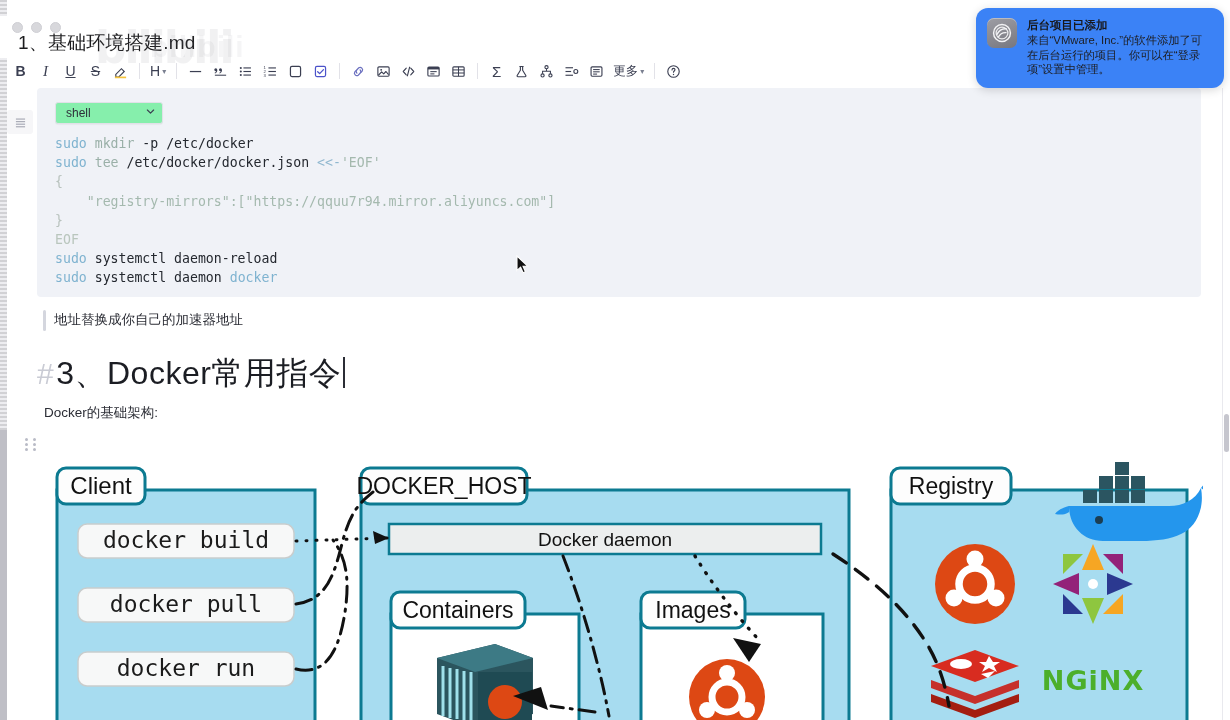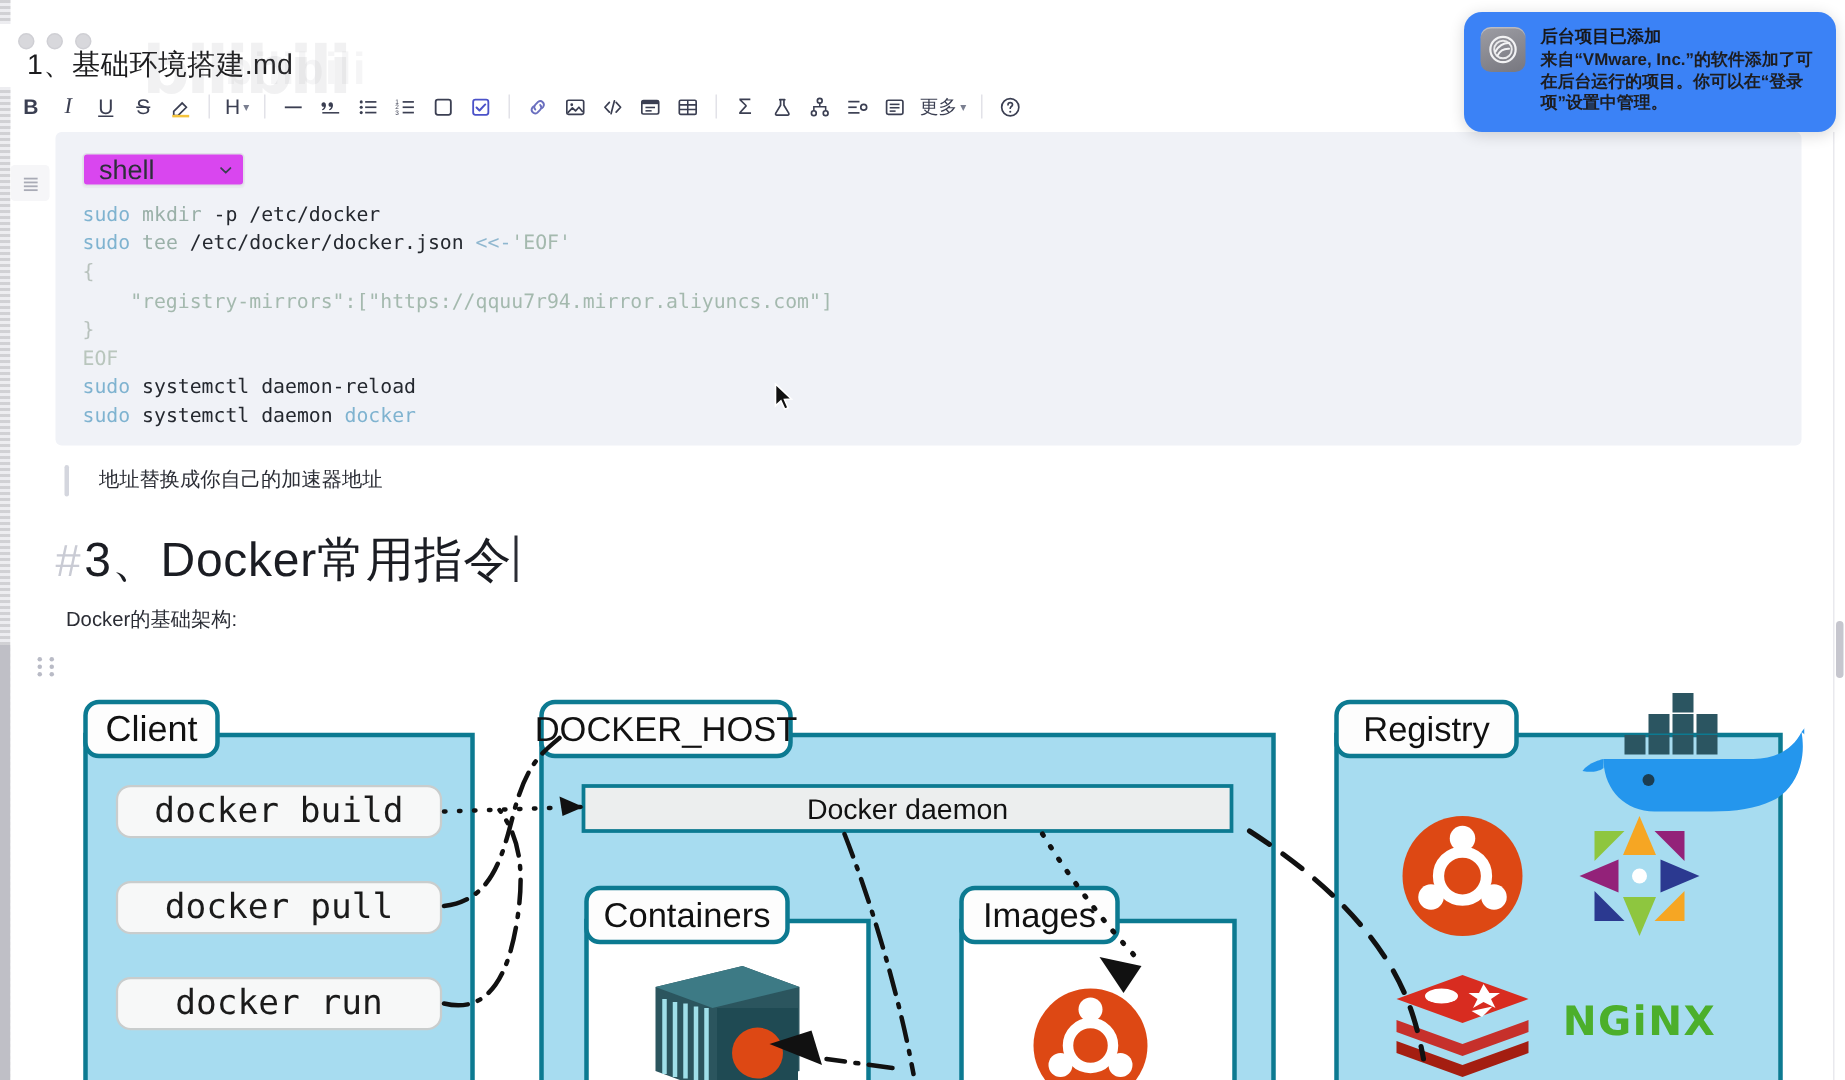--- a/index.html
+++ b/index.html
@@ -76,42 +76,42 @@
     background: #f6f6f8; border-radius: 3px;
   }
 
   
   .codeblock {
     position: absolute; left: 30px; top: 2px; width: 1164px; height: 209px;
     background: #f0f2f7; border-radius: 4px; padding: 8px 0 0 0;
   }
   .lang-select {
     margin: 6px 0 0 18px; width: 108px; height: 22px;
-    background: #d946ef; border: 1px solid #e1e1e8; border-radius: 3px;
+    background: #86efac; border: 1px solid #e1e1e8; border-radius: 3px;
     display: flex; align-items: center; justify-content: space-between;
-    padding: 0 6px 0 10px; font-size: 18px; color: #2d2f3a;
+    padding: 0 6px 0 10px; font-size: 12px; color: #2d2f3a;
     box-shadow: 0 1px 1px rgba(0,0,0,.04);
   }
   pre.code {
     margin: 10px 0 0 18px;
     font-family: "DejaVu Sans Mono", "Liberation Mono", monospace;
     font-size: 13.2px; line-height: 19.2px;
     color: #24282f; white-space: pre;
   }
   .c-kw { color: #7fb3d0; }
   .c-cmd { color: #9ab0a8; }
   .c-str { color: #a4b9ae; }
   .c-punc { color: #b8c2bd; }
   .c-eof { color: #b9c6bd; }
   .c-op { color: #8fb7cf; }
 
   
   .quote {
     position: absolute; left: 36px; top: 222px;
-    display: flex; align-items: flex-start; gap: 20px;
+    display: flex; align-items: flex-start; gap: 8px;
   }
   .quote-bar { width: 3px; height: 21px; background: #d4d6de; border-radius: 2px; margin-top: 2px; }
   .quote-text { font-size: 13.5px; color: #2b2d35; line-height: 24px; }
 
   
   .heading {
     position: absolute; left: 30px; top: 266px;
     display: flex; align-items: baseline;
     font-size: 32px; color: #1b1d23; font-weight: 500; letter-spacing: .5px;
   }
@@ -148,21 +148,21 @@
     z-index: 20;
   }
   .notif-icon {
     width: 30px; height: 30px; flex: none; border-radius: 7px;
     background: linear-gradient(160deg, #9d9da4, #77777f);
     display: flex; align-items: center; justify-content: center;
     box-shadow: inset 0 1px 0 rgba(255,255,255,.35);
   }
   .notif-body { flex: 1; min-width: 0; }
   .notif-title { font-size: 11.5px; font-weight: bold; color: #18181b; line-height: 14px; }
-  .notif-text { font-size: 11.3px; color: #1d1d20; line-height: 14.6px; margin-top: 1px; font-weight: bold; }
+  .notif-text { font-size: 11.3px; color: #1d1d20; line-height: 14.6px; margin-top: 1px; }
 
   
   .scrollbar-track {
     position: absolute; right: 0; top: 88px; width: 7px; height: 632px; background: transparent;
   }
   .scrollbar-thumb {
     position: absolute; right: 1px; top: 326px; width: 5px; height: 38px;
     background: #c6c6ce; border-radius: 3px;
   }
   .right-edge-line {

